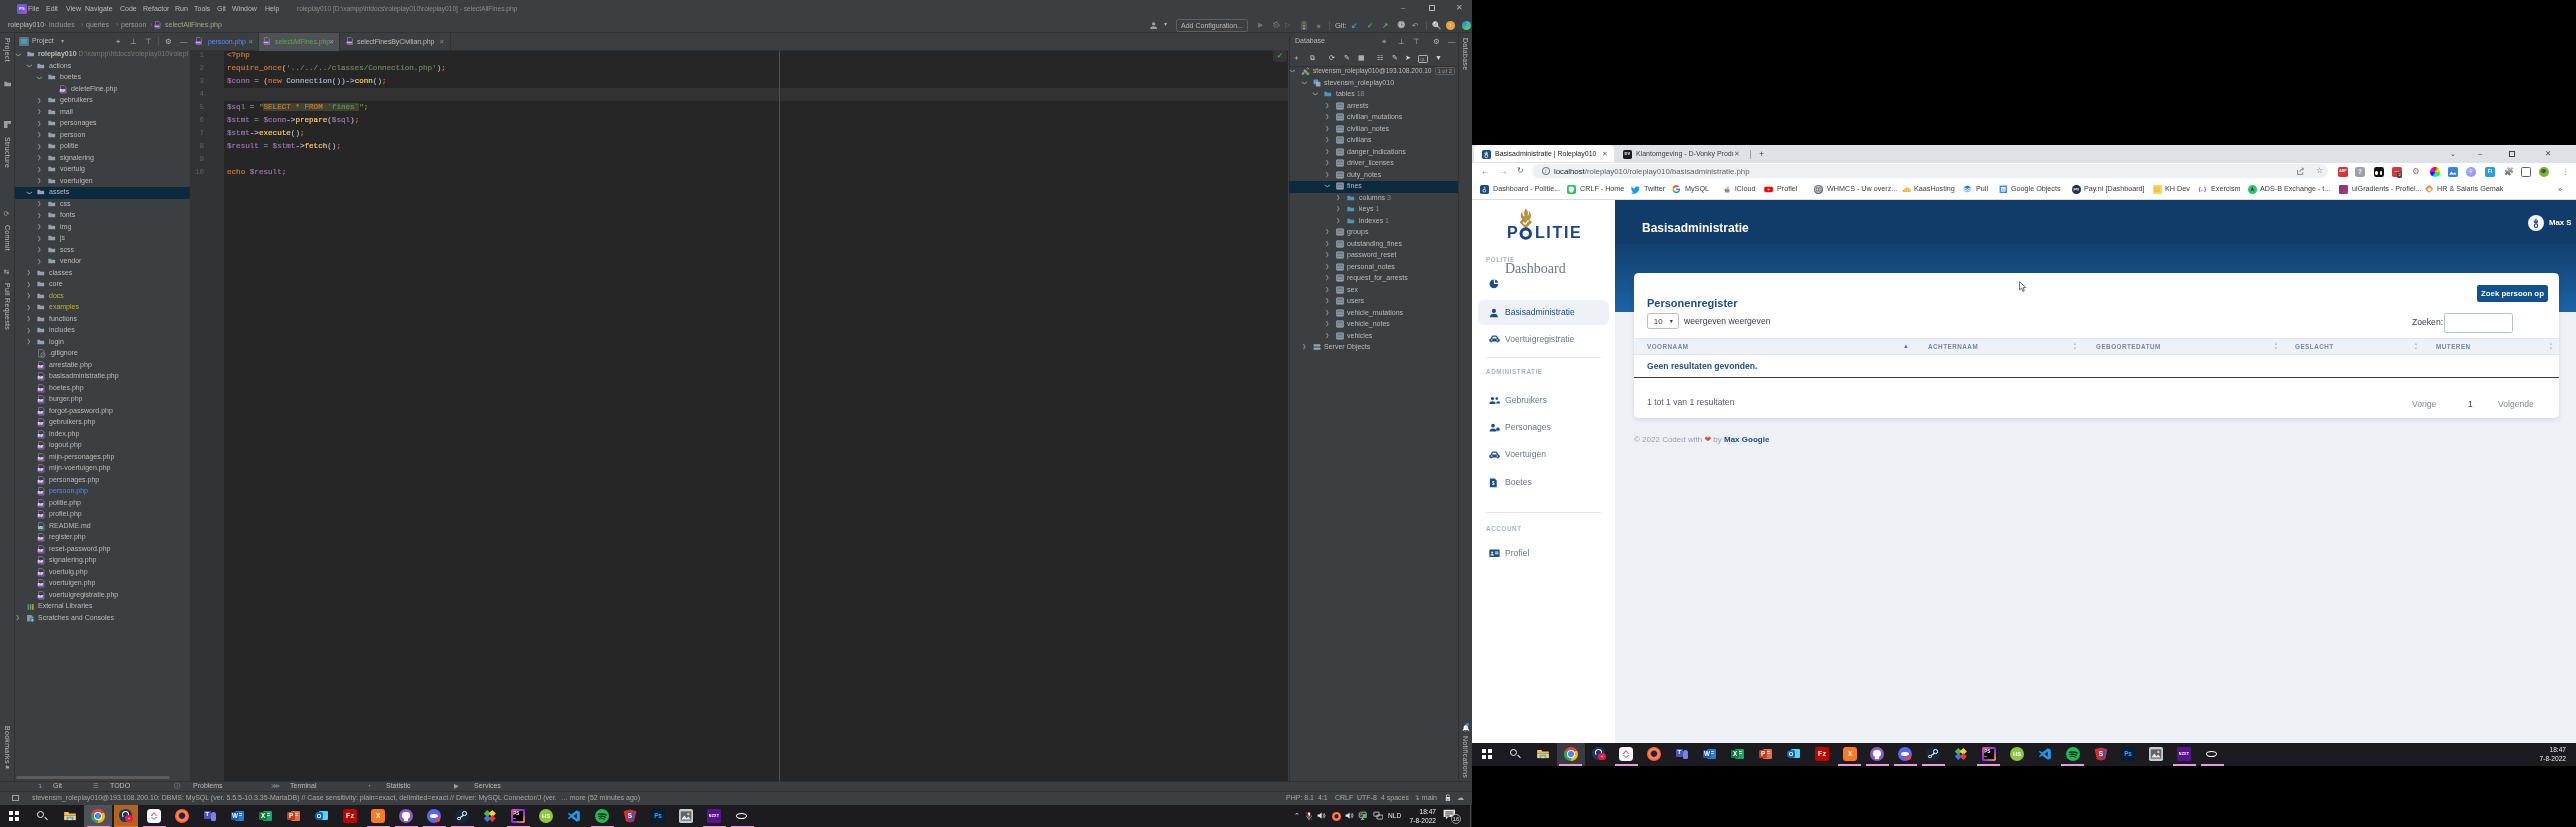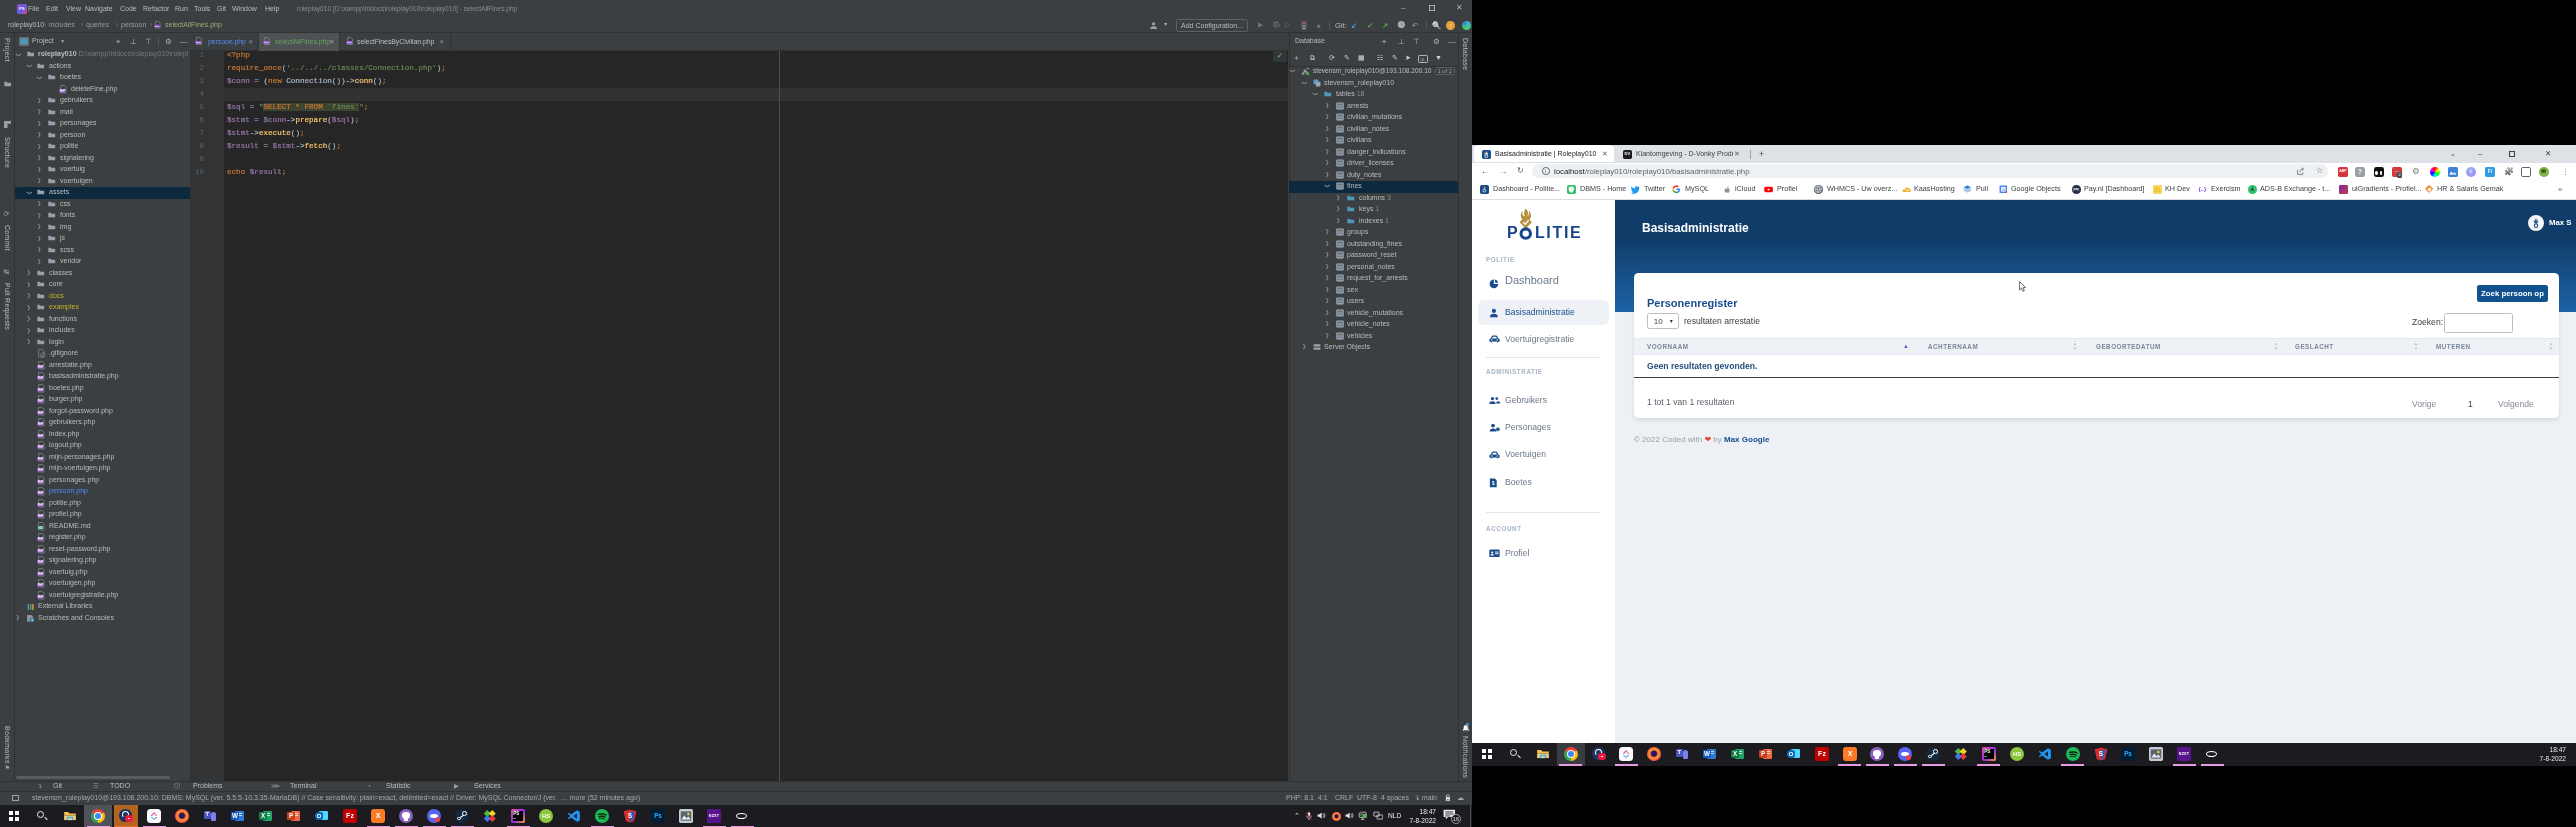--- a/index.html
+++ b/index.html
@@ -1165,21 +1165,21 @@
       <path d="M7.5 2.5 C6.3 4.2 6 5.2 7 6.6 L9 6.6 C10 5.2 9.4 3.8 8.3 2.5 Z" fill="#c9a25f"></path>
       <circle cx="7.5" cy="9.8" r="2.4" fill="none" stroke="#fff" stroke-width="1.3"></circle>
     </svg>
   </div>
 <div class="ab" style="left:1493px;top:184px;font-size:7.2px;color:#3c4043;font-weight:normal;white-space:pre;line-height:10.8px;height:10.8px;">Dashboard - Politie...</div>
 <div class="ab" style="left:1567px;top:185px;width:8.6px;height:8.6px;background:#34c06c;border-radius:1.7px;">
     <svg width="8.6" height="8.6" viewBox="0 0 15 15">
       <path d="M7.5 2 L12 4 V8 C12 11 10 12.5 7.5 13.5 C5 12.5 3 11 3 8 V4 Z" fill="#fff" opacity="0.9"></path>
     </svg>
   </div>
-<div class="ab" style="left:1580px;top:184px;font-size:7.2px;color:#3c4043;font-weight:normal;white-space:pre;line-height:10.8px;height:10.8px;">DBMS - Home</div>
+<div class="ab" style="left:1580px;top:184px;font-size:7.2px;color:#3c4043;font-weight:normal;white-space:pre;line-height:10.8px;height:10.8px;">CRLF - Home</div>
 <div class="ab" style="left:1631px;top:185px;width:8.6px;height:8.6px;">
     <svg width="8.6" height="8.6" viewBox="0 0 15 15">
       <path d="M14 3.5 c-.5.3-1 .4-1.6.5 .6-.4 1-.9 1.2-1.6 -.5.3-1.1.6-1.8.7 C11.3 2.5 10.5 2 9.6 2 7.9 2 6.5 3.4 6.5 5.1 c0 .2 0 .5.1.7 C4 5.7 1.9 4.5 .6 2.7 c-.3.5-.4 1-.4 1.6 0 1.1.6 2 1.4 2.6 -.5 0-1-.2-1.4-.4 0 1.5 1.1 2.8 2.5 3.1 -.3.1-.5.1-.8.1 -.2 0-.4 0-.6-.1 .4 1.2 1.6 2.1 2.9 2.2 -1.1.8-2.4 1.3-3.9 1.3 H0 c1.4.9 3 1.4 4.7 1.4 5.7 0 8.8-4.7 8.8-8.8 v-.4 C14 4.6 14.5 4.1 14 3.5 Z" transform="scale(1.05)" fill="#1d9bf0"></path>
     </svg>
   </div>
 <div class="ab" style="left:1644px;top:184px;font-size:7.2px;color:#3c4043;font-weight:normal;white-space:pre;line-height:10.8px;height:10.8px;">Twitter</div>
 <div class="ab" style="left:1672px;top:185px;width:8.6px;height:8.6px;">
     <svg width="8.6" height="8.6" viewBox="0 0 48 48">
       <path fill="#4285f4" d="M45 24.5 c0-1.6-.1-3.1-.4-4.5 H24 v8.5 h11.8 c-.5 2.8-2 5.1-4.4 6.7 v5.5 h7.1 C42.7 36.9 45 31.2 45 24.5 Z"></path>
       <path fill="#34a853" d="M24 46 c5.9 0 10.9-2 14.5-5.3 l-7.1-5.5 c-2 1.3-4.5 2.1-7.4 2.1 -5.7 0-10.5-3.8-12.2-9 H4.5 v5.7 C8.1 41.2 15.4 46 24 46 Z"></path>
@@ -1280,21 +1280,21 @@
     </svg>
   </div>
 <div class="ab" style="left:1486px;top:255px;font-size:6.3px;color:#a6b4c4;font-weight:bold;white-space:pre;line-height:9.5px;height:9.5px;letter-spacing:0.6px;">POLITIE</div>
 <div class="ab" style="left:1478px;top:300px;width:131px;height:25px;background:#eef2f7;border-radius:5.8px;"></div>
 <div class="ab" style="left:1489px;top:279px;width:9.8px;height:9.8px;">
     <svg width="9.8" height="9.8" viewBox="0 0 17 17">
       <path d="M8.5 1 A7.5 7.5 0 1 0 16 8.5 L8.5 8.5 Z" fill="#1b4c8c"></path>
       <path d="M10.5 1 A7.5 7.5 0 0 1 16 6.5 L10.5 6.5 Z" fill="#1b4c8c"></path>
     </svg>
   </div>
-<div class="ab" style="left:1505px;top:274px;font-size:11px;color:#6b7888;font-weight:normal;white-space:pre;line-height:13px;height:13px;">Dashboard</div>
+<div class="ab" style="left:1505px;top:262px;font-size:14px;color:#6b7888;font-weight:normal;white-space:pre;line-height:13px;height:13px;font-family:Liberation Serif, serif;">Dashboard</div>
 <div class="ab" style="left:1489px;top:308px;width:9.8px;height:9.8px;">
     <svg width="9.8" height="9.8" viewBox="0 0 17 17">
       <circle cx="8.5" cy="5" r="3.6" fill="#1b4c8c"></circle>
       <path d="M1.5 16 C1.5 11.5 4.5 9.8 8.5 9.8 C12.5 9.8 15.5 11.5 15.5 16 Z" fill="#1b4c8c"></path>
     </svg>
   </div>
 <div class="ab" style="left:1505px;top:306px;font-size:8.6px;color:#1b4c8c;font-weight:normal;white-space:pre;line-height:13px;height:13px;">Basisadministratie</div>
 <div class="ab" style="left:1489px;top:334px;width:11px;height:9.8px;">
     <svg width="11" height="9.8" viewBox="0 0 19 17">
       <path d="M3 8 L5 3.5 C5.3 2.8 6 2.5 6.8 2.5 L12.2 2.5 C13 2.5 13.7 2.8 14 3.5 L16 8 C17.5 8.3 18.5 9 18.5 10.5 L18.5 13 L16.5 13 L16.5 14.5 L13.5 14.5 L13.5 13 L5.5 13 L5.5 14.5 L2.5 14.5 L2.5 13 L0.5 13 L0.5 10.5 C0.5 9 1.5 8.3 3 8 Z M5.5 8 L13.5 8 L12.3 4.8 L6.7 4.8 Z" fill="#1b4c8c"></path>
@@ -1352,21 +1352,21 @@
       <path d="M2.5 11.5 C2.8 9.5 4 8.8 5.5 8.8 C7 8.8 8.2 9.5 8.5 11.5 Z" fill="#fff"></path>
       <rect x="10.5" y="4.5" width="6" height="1.6" fill="#fff"></rect>
       <rect x="10.5" y="7.5" width="6" height="1.6" fill="#fff"></rect>
     </svg>
   </div>
 <div class="ab" style="left:1505px;top:547px;font-size:8.6px;color:#6b7888;font-weight:normal;white-space:pre;line-height:13px;height:13px;">Profiel</div>
 <div class="ab" style="left:1634px;top:273px;width:925px;height:145px;background:#fff;border-radius:4.6px;box-shadow:0 1.2px 4.6px rgba(30,60,90,0.12);"></div>
 <div class="ab" style="left:1647px;top:295px;font-size:11px;color:#1b4c8c;font-weight:bold;white-space:pre;line-height:16.4px;height:16.4px;">Personenregister</div>
 <div class="ab" style="left:2477px;top:285px;width:71px;height:17px;background:#11518e;border-radius:2.3px;color:#fff;font-size:7.8px;font-weight:bold;text-align:center;line-height:17px;">Zoek persoon op</div>
 <div class="ab" style="left:1647px;top:313px;width:32px;height:16px;border:0.6px solid #b6bfca;border-radius:2.3px;background:#fff;color:#3a3b45;font-size:8px;line-height:15px;"><span style="padding-left:5.8px;">10</span><span style="position:absolute;right:4px;top:0;font-size:5.2px;color:#333;">▼</span></div>
-<div class="ab" style="left:1684px;top:315px;font-size:8.6px;color:#3a3b45;font-weight:normal;white-space:pre;line-height:13px;height:13px;">resultaten arrestatie</div>
+<div class="ab" style="left:1684px;top:315px;font-size:8.6px;color:#3a3b45;font-weight:normal;white-space:pre;line-height:13px;height:13px;">weergeven weergeven</div>
 <div class="ab" style="left:2412px;top:316px;font-size:8.6px;color:#3a3b45;font-weight:normal;white-space:pre;line-height:13px;height:13px;">Zoeken:</div>
 <div class="ab" style="left:2444px;top:313px;width:69px;height:19.5px;border:0.6px solid #b6bfca;border-radius:2.3px;background:#fff;"></div>
 <div class="ab" style="left:1634px;top:338px;width:925px;height:17px;background:#eef2f7;border-top:0.6px solid #e3e6f0;border-bottom:0.6px solid #e3e6f0;"></div>
 <div class="ab" style="left:1647px;top:342px;font-size:6.3px;color:#7a8699;font-weight:bold;white-space:pre;line-height:9.5px;height:9.5px;letter-spacing:0.5px;">VOORNAAM</div>
 <div class="ab" style="left:1928px;top:342px;font-size:6.3px;color:#7a8699;font-weight:bold;white-space:pre;line-height:9.5px;height:9.5px;letter-spacing:0.5px;">ACHTERNAAM</div>
 <div class="ab" style="left:2096px;top:342px;font-size:6.3px;color:#7a8699;font-weight:bold;white-space:pre;line-height:9.5px;height:9.5px;letter-spacing:0.5px;">GEBOORTEDATUM</div>
 <div class="ab" style="left:2295px;top:342px;font-size:6.3px;color:#7a8699;font-weight:bold;white-space:pre;line-height:9.5px;height:9.5px;letter-spacing:0.5px;">GESLACHT</div>
 <div class="ab" style="left:2436px;top:342px;font-size:6.3px;color:#7a8699;font-weight:bold;white-space:pre;line-height:9.5px;height:9.5px;letter-spacing:0.5px;">MUTEREN</div>
 <div class="ab" style="left:1903px;top:342px;font-size:5.8px;color:#5a5fc7;font-weight:normal;white-space:pre;line-height:8.6px;height:8.6px;">▲</div>
 <div class="ab" style="left:2072px;top:342px;width:5.8px;height:9.2px;color:#b9c2cc;font-size:4.3px;line-height:4.6px;text-align:center;">▲<br>▼</div>

